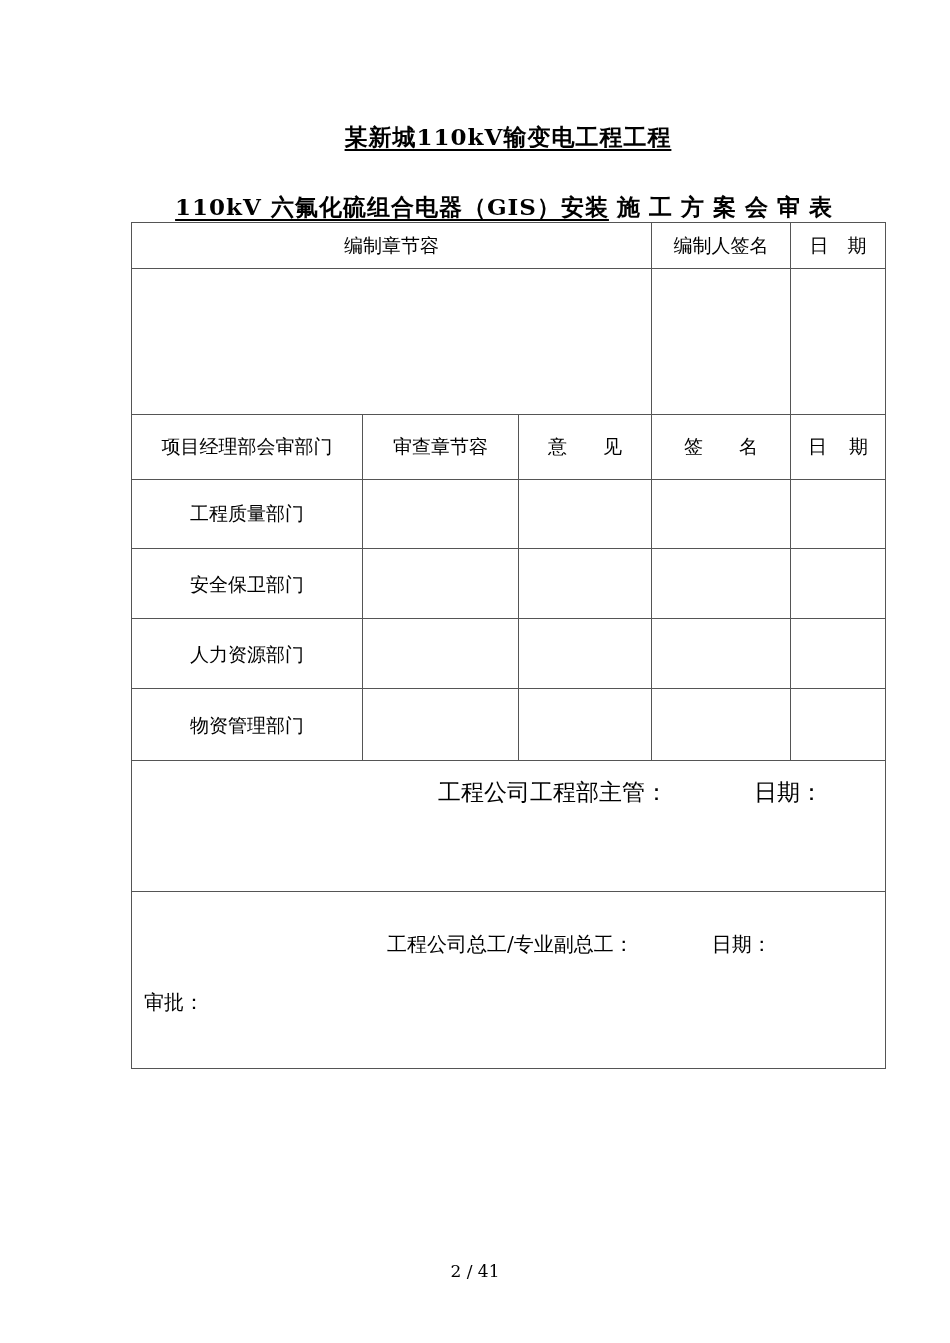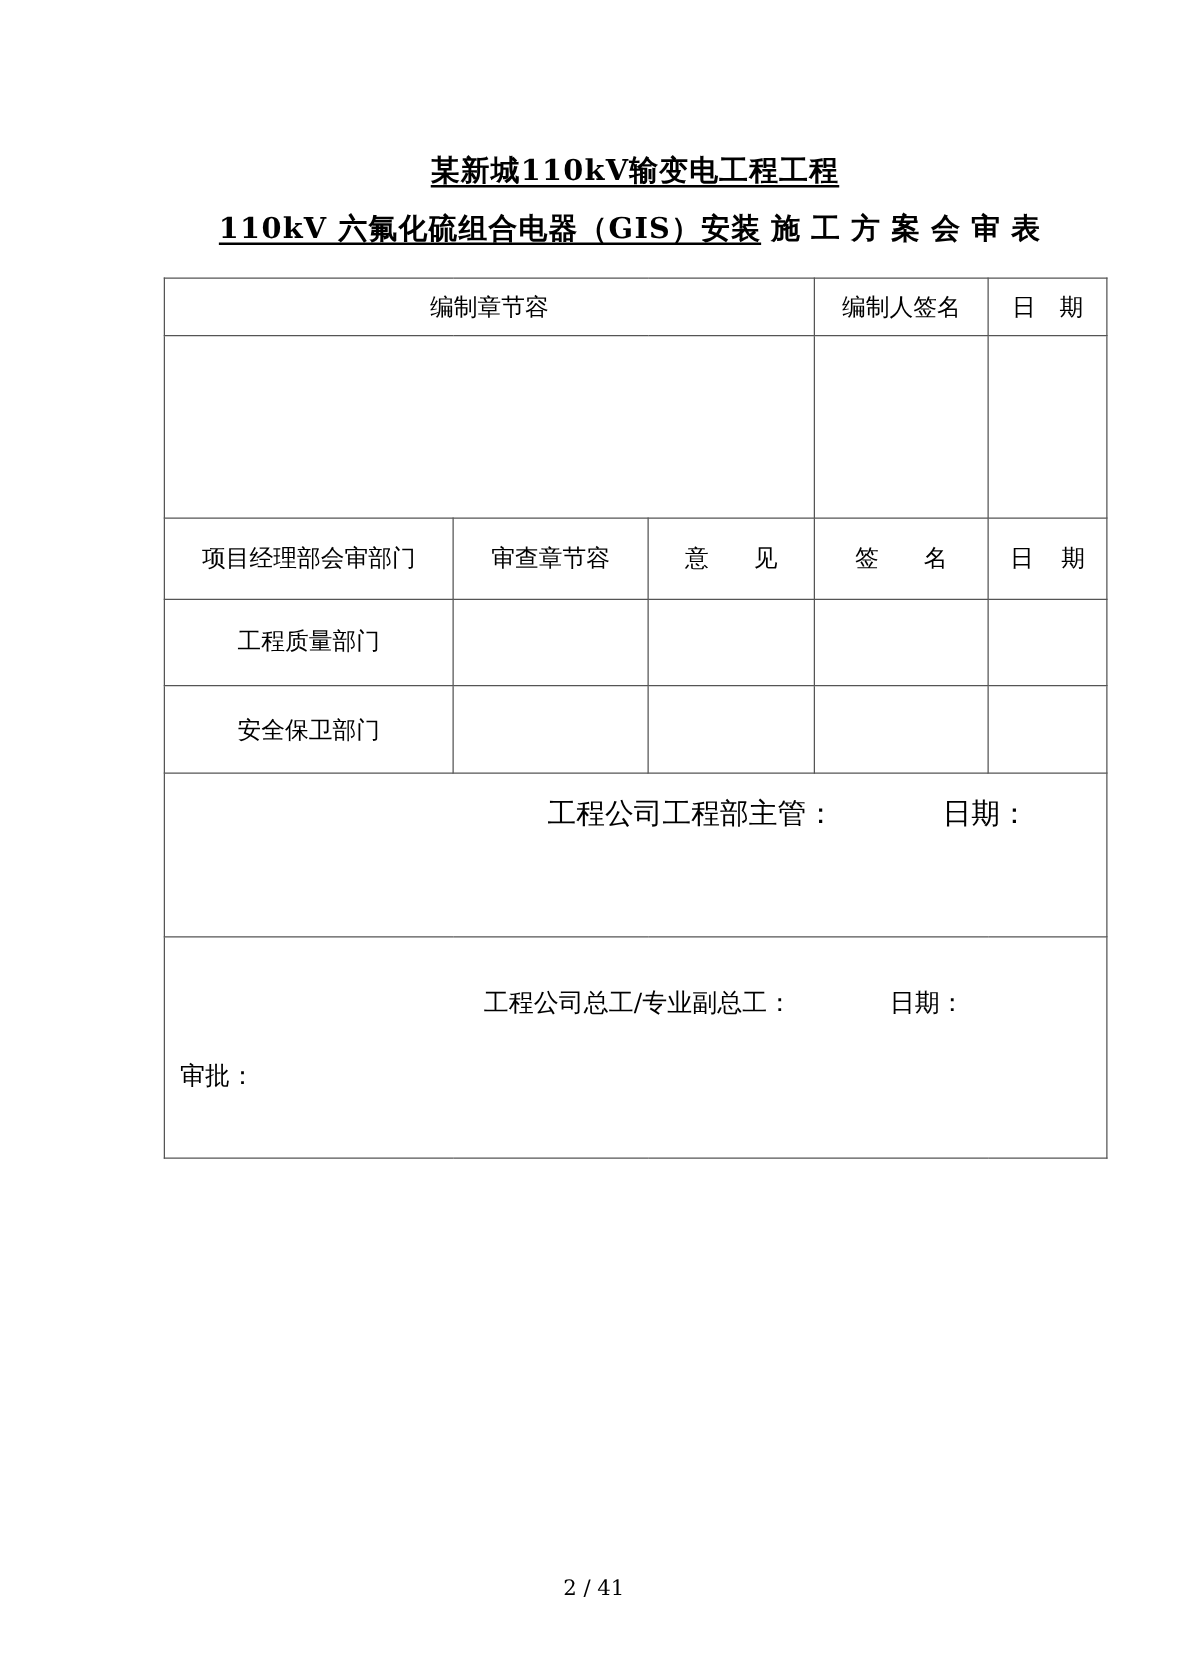--- a/index.html
+++ b/index.html
@@ -37,21 +37,21 @@
     font-weight: bold;
     letter-spacing: 1px;
     line-height: 34px;
     white-space: nowrap;
   }
   .doc-title-1 .ul {
     text-decoration: underline;
     text-underline-offset: 4px;
   }
   .doc-title-2 {
-    margin-top: 12px;
+    margin-top: 36px;
     font-size: 23px;
     font-weight: bold;
     line-height: 34px;
     white-space: nowrap;
   }
   .doc-title-2 .ul {
     text-decoration: underline;
     text-underline-offset: 4px;
     letter-spacing: 1px;
   }
@@ -218,21 +218,35 @@
       </tr>
 
       <tr class="dept-row-c">
         <td class="dept-name">安全保卫部门</td>
         <td></td>
         <td></td>
         <td></td>
         <td></td>
       </tr>
 
-
+      <tr class="dept-row-c">
+        <td class="dept-name">人力资源部门</td>
+        <td></td>
+        <td></td>
+        <td></td>
+        <td></td>
+      </tr>
+
+      <tr class="dept-row-d">
+        <td class="dept-name">物资管理部门</td>
+        <td></td>
+        <td></td>
+        <td></td>
+        <td></td>
+      </tr>
 
       <tr class="sign-row">
         <td colspan="5">
           <div class="sign-inner">
             <div class="sign-line">
               <span>工程公司工程部主管：</span><span class="datelabel">日期：</span>
             </div>
           </div>
         </td>
       </tr>

